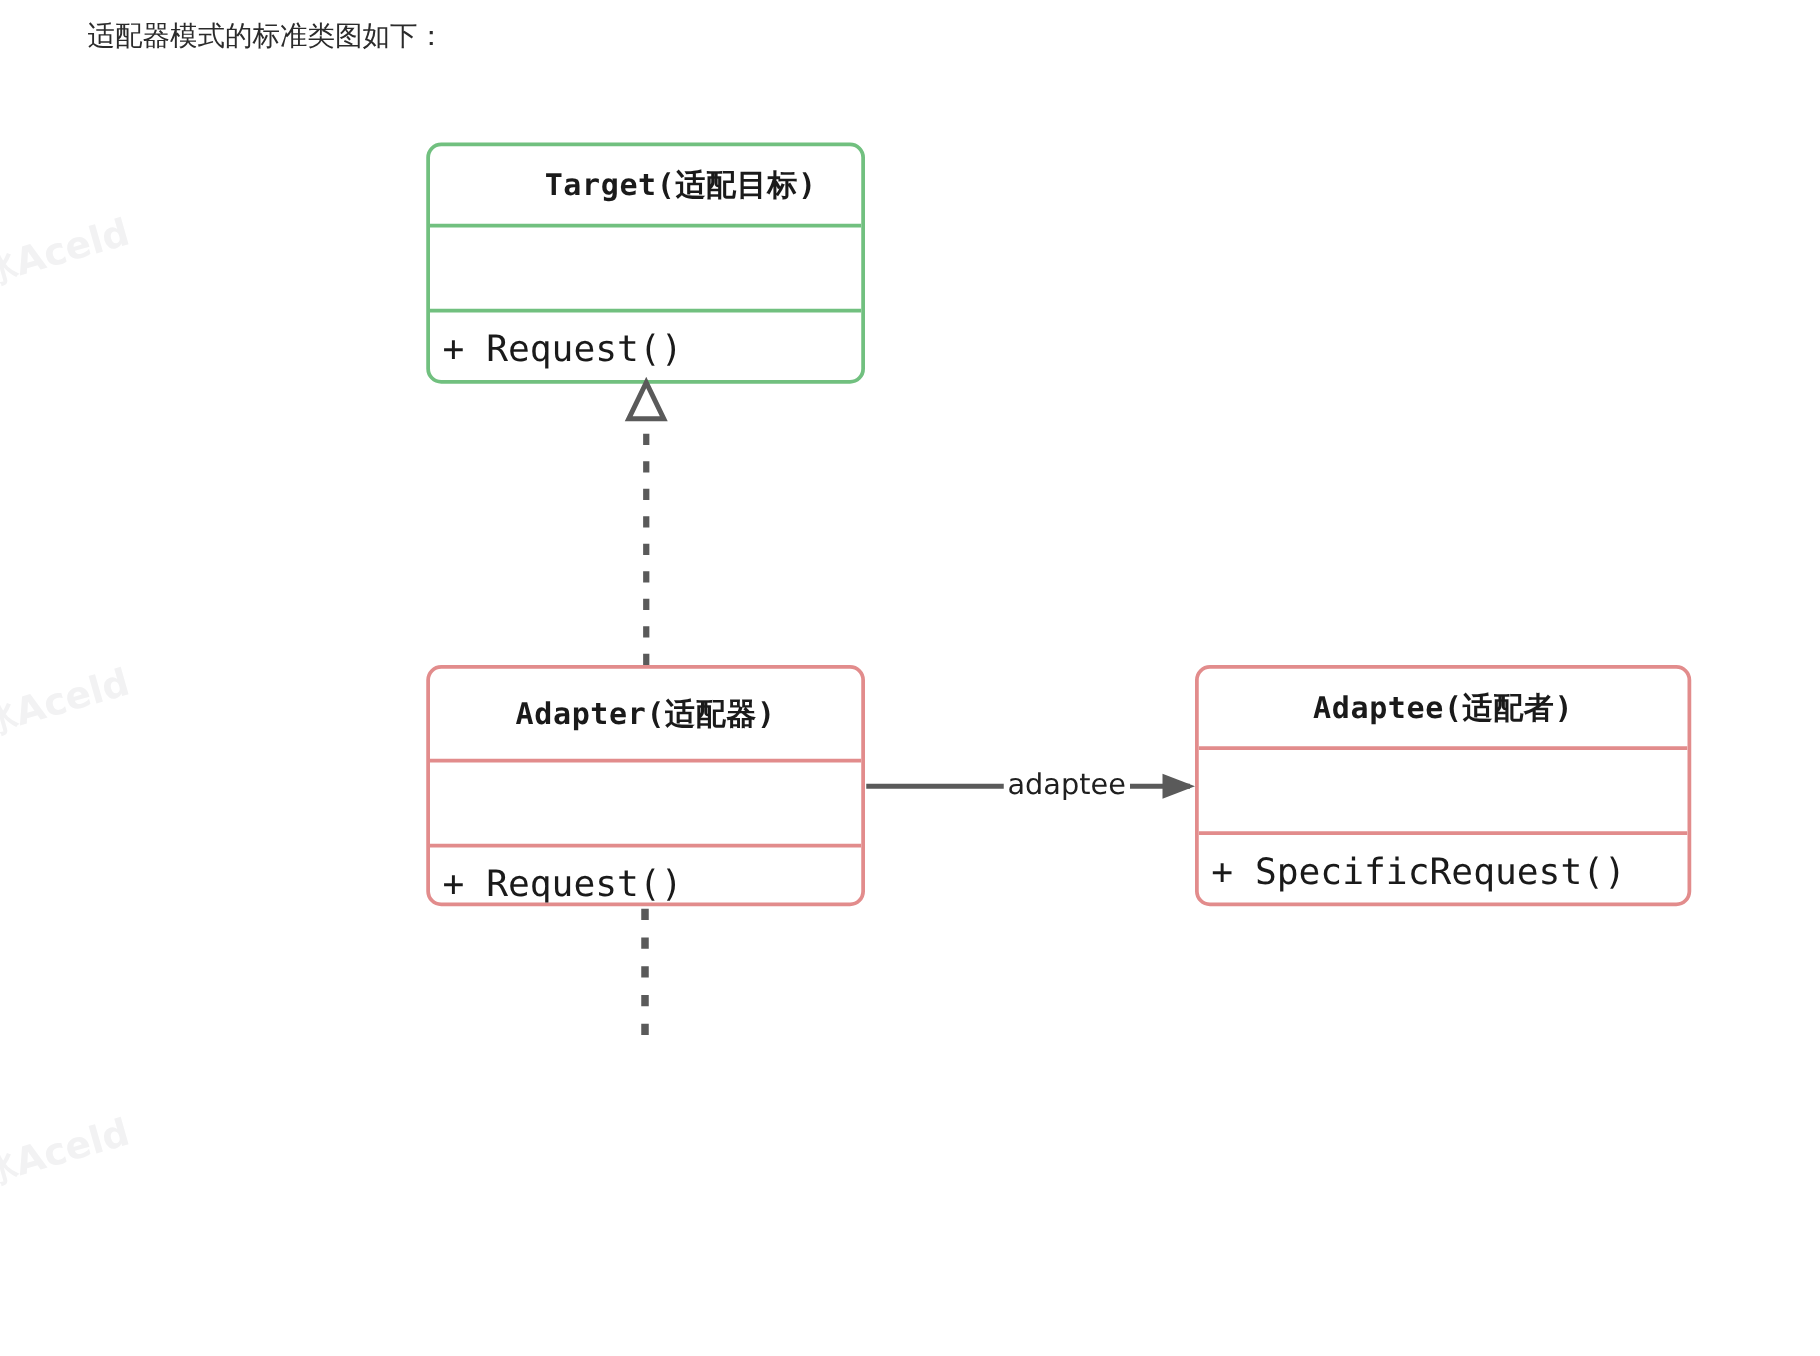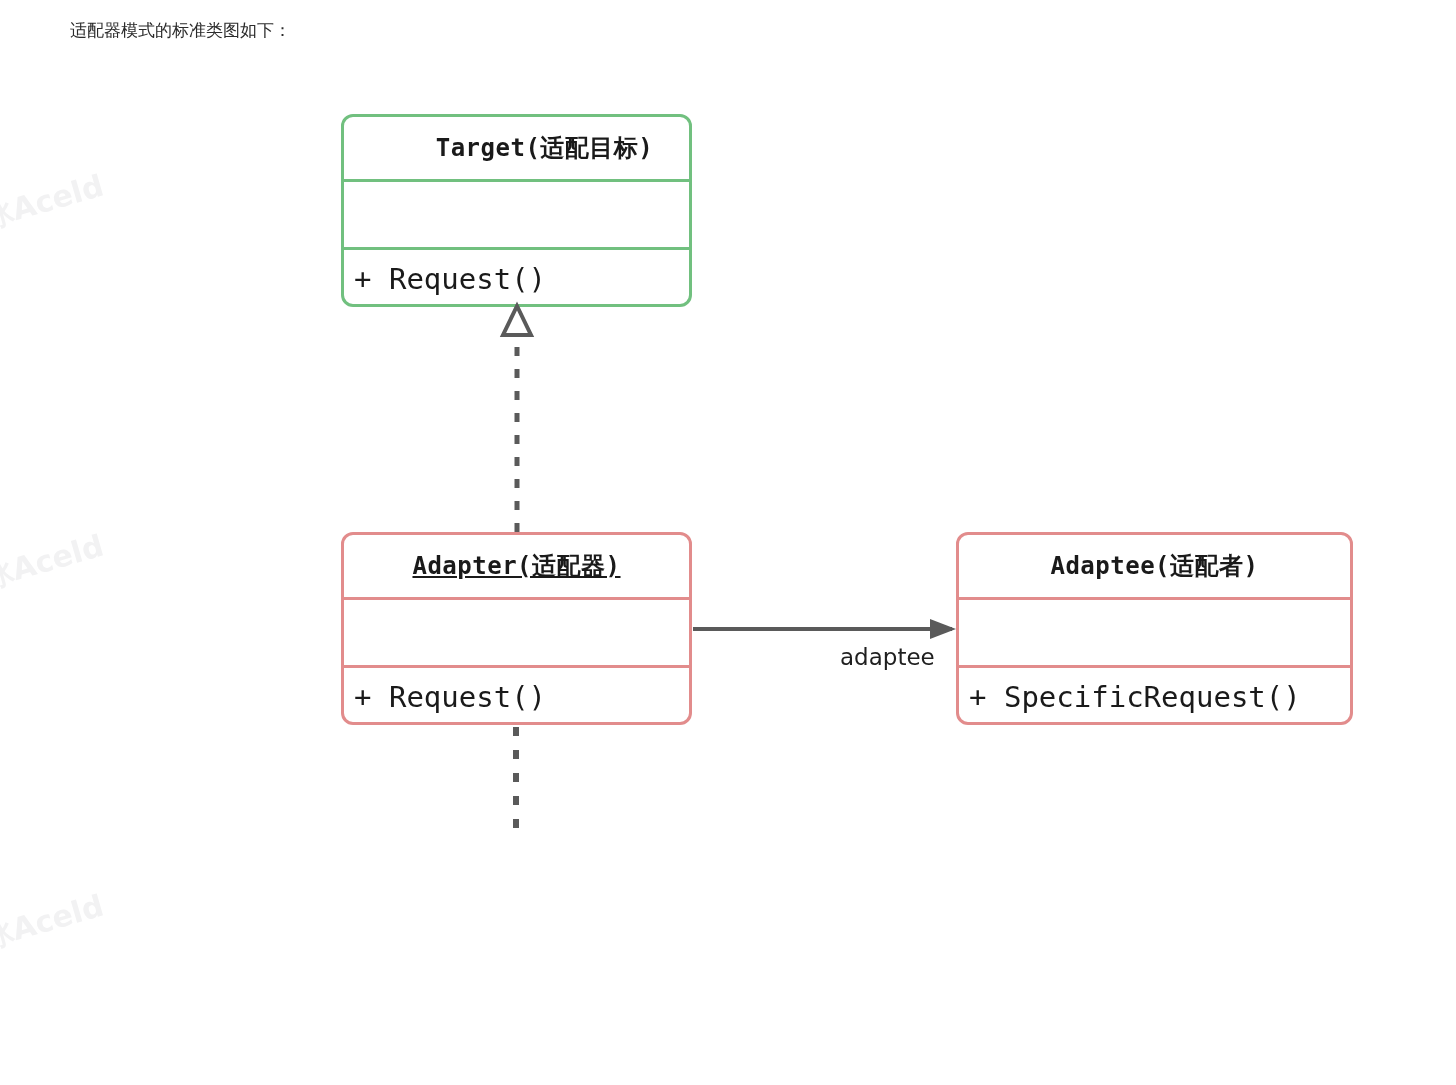--- a/index.html
+++ b/index.html
@@ -17,21 +17,21 @@
     height: 1085px;
     overflow: hidden;
     background: #ffffff;
   }
 
   
   .page-title {
     position: absolute;
     left: 70px;
     top: 12px;
-    font-size: 17px;
+    font-size: 22px;
     line-height: 36px;
     color: #2b2b2b;
     white-space: nowrap;
     font-family: "DejaVu Sans", "Liberation Sans", sans-serif;
   }
 
   
   .watermark-edge {
     position: absolute;
     font-size: 30px;
@@ -147,21 +147,21 @@
   <div class="watermark-edge" style="left:-18px; top:902px;">冰Aceld</div>
 
 
   <div class="uml-class green-class" style="left:341px; top:114px; width:351px; height:193px;">
     <div class="sec sec-title" style="height:62px;margin-left:28px;">Target(适配目标)</div>
     <div class="sec sec-attrs" style="height:68px;"></div>
     <div class="sec sec-methods" style="height:60px;">+ Request()</div>
   </div>
 
   <div class="uml-class red-class" style="left:341px; top:532px; width:351px; height:193px;">
-    <div class="sec sec-title" style="height:62px;text-decoration:underline;">Adapter(适配器)</div>
+    <div class="sec sec-title" style="height:72px;">Adapter(适配器)</div>
     <div class="sec sec-attrs" style="height:68px;"></div>
     <div class="sec sec-methods" style="height:60px;">+ Request()</div>
   </div>
 
   <div class="uml-class red-class" style="left:956px; top:532px; width:397px; height:193px;">
     <div class="sec sec-title" style="height:62px;">Adaptee(适配者)</div>
     <div class="sec sec-attrs" style="height:68px;"></div>
     <div class="sec sec-methods" style="height:60px;">+ SpecificRequest()</div>
   </div>
 
@@ -176,15 +176,15 @@
     <g>
       <line x1="693" y1="629" x2="952" y2="629" stroke="#5a5a5a" stroke-width="4"></line>
       <polygon points="956,629 930,619 930,639" fill="#5a5a5a"></polygon>
     </g>
 
     <g>
       <line x1="516" y1="727" x2="516" y2="838" stroke="#5a5a5a" stroke-width="6" stroke-dasharray="9,14"></line>
     </g>
   </svg>
 
-  <div class="conn-label" style="left:837px; top:615px;margin-top:29px;">adaptee</div>
+  <div class="conn-label" style="left:803px; top:615px;">adaptee</div>
 
 </div>
 
 </body></html>

